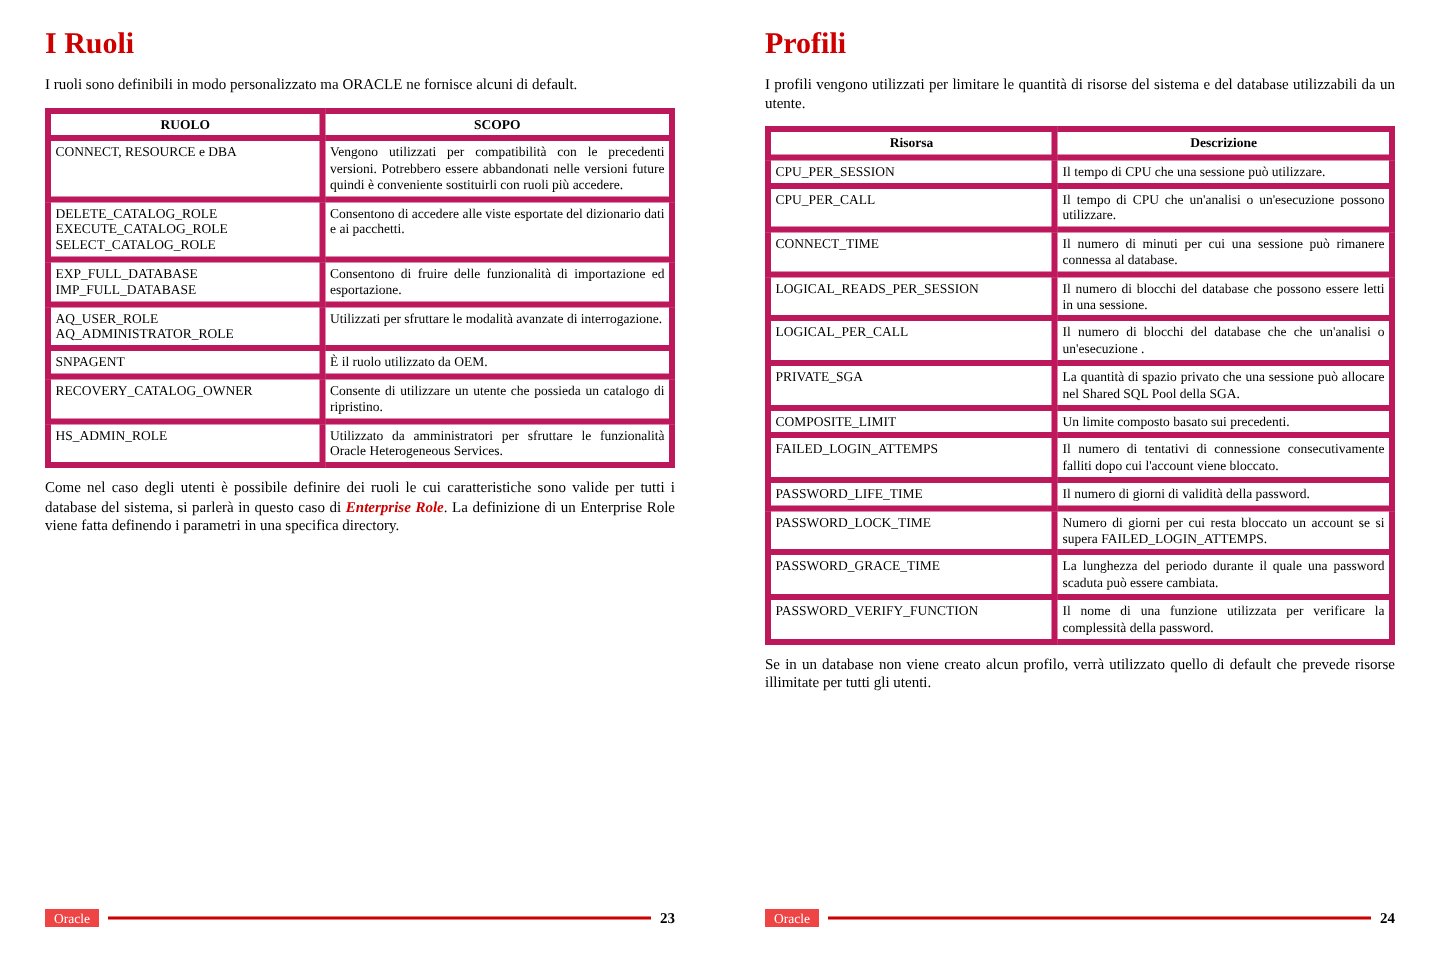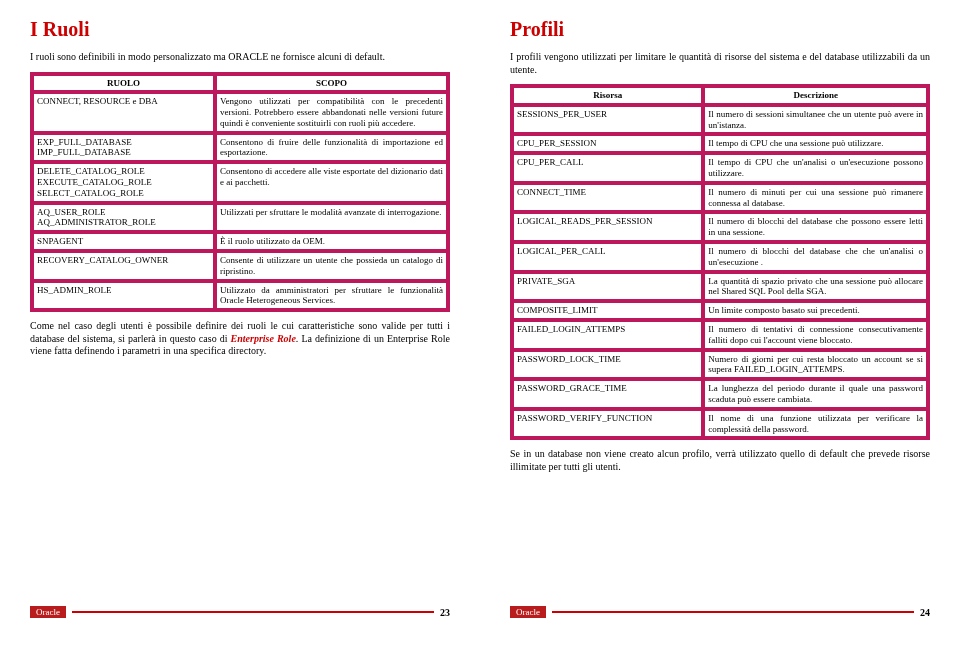--- a/index.html
+++ b/index.html
@@ -37,21 +37,21 @@
     align-items: center;
     gap: 6px;
     margin-top: auto;
   }
   .footer-bar {
     flex: 1;
     height: 2px;
     background: #cc0000;
   }
   .footer-label {
-    background: #b91c1c;
+    background: #ef4444;
     color: #fff;
     font-size: 9px;
     padding: 1px 6px;
   }
   .footer-num {
     font-size: 10px;
     font-weight: bold;
   }
   .table1 td:first-child, .table1 th:first-child { width: 44%; }
   .table2 td:first-child, .table2 th:first-child { width: 46%; }
@@ -70,26 +70,26 @@
           <th>RUOLO</th>
           <th>SCOPO</th>
         </tr>
       </thead>
       <tbody>
           <tr>
             <td>CONNECT, RESOURCE e DBA</td>
             <td>Vengono utilizzati per compatibilità con le precedenti versioni. Potrebbero essere abbandonati nelle versioni future quindi è conveniente sostituirli con ruoli più accedere.</td>
           </tr>
           <tr>
+            <td>DELETE_CATALOG_ROLE EXECUTE_CATALOG_ROLE SELECT_CATALOG_ROLE</td>
+            <td>Consentono di accedere alle viste esportate del dizionario dati e ai pacchetti.</td>
+          </tr>
+          <tr>
             <td>EXP_FULL_DATABASE IMP_FULL_DATABASE</td>
             <td>Consentono di fruire delle funzionalità di importazione ed esportazione.</td>
-          </tr>
-          <tr>
-            <td>DELETE_CATALOG_ROLE EXECUTE_CATALOG_ROLE SELECT_CATALOG_ROLE</td>
-            <td>Consentono di accedere alle viste esportate del dizionario dati e ai pacchetti.</td>
           </tr>
           <tr>
             <td>AQ_USER_ROLE AQ_ADMINISTRATOR_ROLE</td>
             <td>Utilizzati per sfruttare le modalità avanzate di interrogazione.</td>
           </tr>
           <tr>
             <td>SNPAGENT</td>
             <td>È il ruolo utilizzato da OEM.</td>
           </tr>
           <tr>
@@ -121,24 +121,20 @@
 
     <table class="table2">
       <thead>
         <tr>
           <th>Risorsa</th>
           <th>Descrizione</th>
         </tr>
       </thead>
       <tbody>
           <tr>
-            <td>SESSIONS_PER_USER</td>
-            <td>Il numero di sessioni simultanee che un utente può avere in un'istanza.</td>
-          </tr>
-          <tr>
             <td>CPU_PER_SESSION</td>
             <td>Il tempo di CPU che una sessione può utilizzare.</td>
           </tr>
           <tr>
             <td>CPU_PER_CALL</td>
             <td>Il tempo di CPU che un'analisi o un'esecuzione possono utilizzare.</td>
           </tr>
           <tr>
             <td>CONNECT_TIME</td>
             <td>Il numero di minuti per cui una sessione può rimanere connessa al database.</td>
@@ -157,20 +153,24 @@
           </tr>
           <tr>
             <td>COMPOSITE_LIMIT</td>
             <td>Un limite composto basato sui precedenti.</td>
           </tr>
           <tr>
             <td>FAILED_LOGIN_ATTEMPS</td>
             <td>Il numero di tentativi di connessione consecutivamente falliti dopo cui l'account viene bloccato.</td>
           </tr>
           <tr>
+            <td>PASSWORD_LIFE_TIME</td>
+            <td>Il numero di giorni di validità della password.</td>
+          </tr>
+          <tr>
             <td>PASSWORD_LOCK_TIME</td>
             <td>Numero di giorni per cui resta bloccato un account se si supera FAILED_LOGIN_ATTEMPS.</td>
           </tr>
           <tr>
             <td>PASSWORD_GRACE_TIME</td>
             <td>La lunghezza del periodo durante il quale una password scaduta può essere cambiata.</td>
           </tr>
           <tr>
             <td>PASSWORD_VERIFY_FUNCTION</td>
             <td>Il nome di una funzione utilizzata per verificare la complessità della password.</td>

